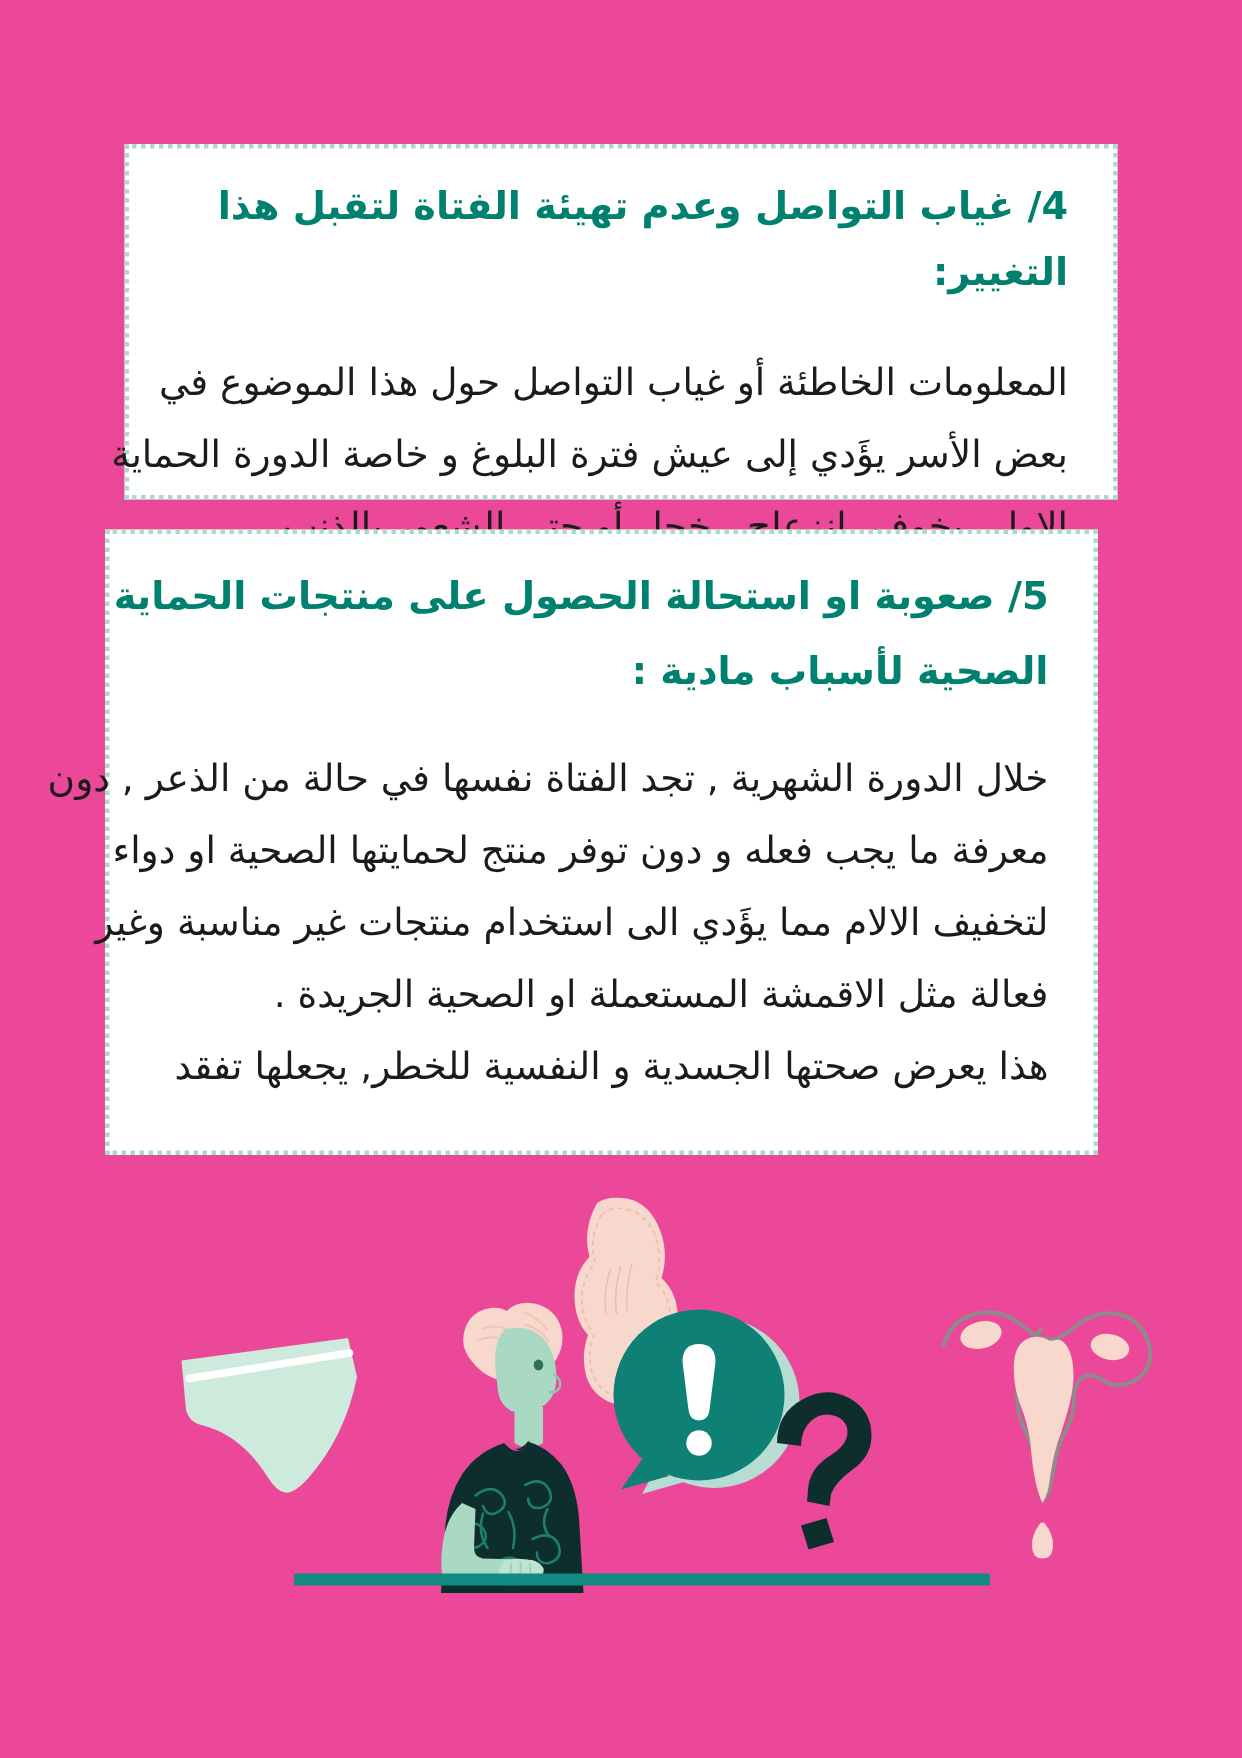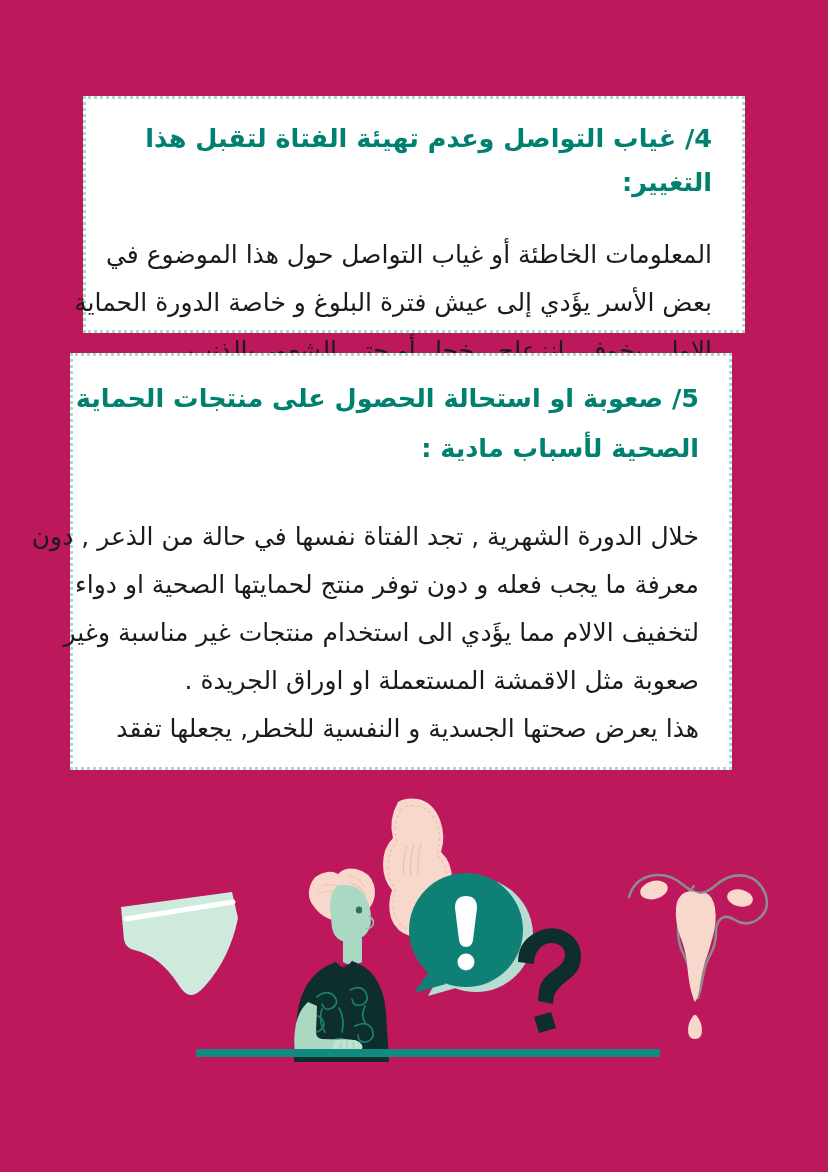--- a/index.html
+++ b/index.html
@@ -13,21 +13,21 @@
     height: 1172px;
     position: relative;
     overflow: hidden;
     font-family: "DejaVu Sans", "Liberation Sans", sans-serif;
     background: #ffffff;
   }
 
   .page {
     position: absolute;
     inset: 0;
-    background: #be185d;
+    background: #ec4899;
   }
 
   
   .section-box {
     position: absolute;
     box-sizing: border-box;
     border: 3px dotted #a8dcc8;
     background: #ffffff;
     direction: rtl;
     text-align: right;
@@ -81,21 +81,21 @@
 
   #section-4 .section-body {
     margin-top: 26px;
   }
 
   #section-5 .section-heading {
     line-height: 1.95;
   }
 
   #section-5 .body-block-a {
-    margin-top: 40px;
+    margin-top: 22px;
   }
 
   #section-5 .body-block-b {
     margin-top: 0px;
   }
 
   
   #illustration {
     position: absolute;
     left: 0;
@@ -125,21 +125,21 @@
 
   <div class="section-box" id="section-5">
     <div class="section-heading">
       <span class="para-line">5/ صعوبة او استحالة الحصول على منتجات الحماية</span>
       <span class="para-line">الصحية لأسباب مادية :</span>
     </div>
     <div class="section-body body-block-a">
       <span class="para-line">خلال الدورة الشهرية , تجد الفتاة نفسها في حالة من الذعر , دون</span>
       <span class="para-line">معرفة ما يجب فعله و دون توفر منتج لحمايتها الصحية او دواء</span>
       <span class="para-line">لتخفيف الالام مما يؤَدي الى استخدام منتجات غير مناسبة وغير</span>
-      <span class="para-line">صعوبة مثل الاقمشة المستعملة او اوراق الجريدة .</span>
+      <span class="para-line">فعالة مثل الاقمشة المستعملة او الصحية الجريدة .</span>
     </div>
     <div class="section-body body-block-b">
       <span class="para-line">هذا يعرض صحتها الجسدية و النفسية للخطر, يجعلها تفقد</span>
     </div>
   </div>
 
   <div id="illustration">
     <svg viewBox="0 0 828 300" xmlns="http://www.w3.org/2000/svg">
 
       <g>

